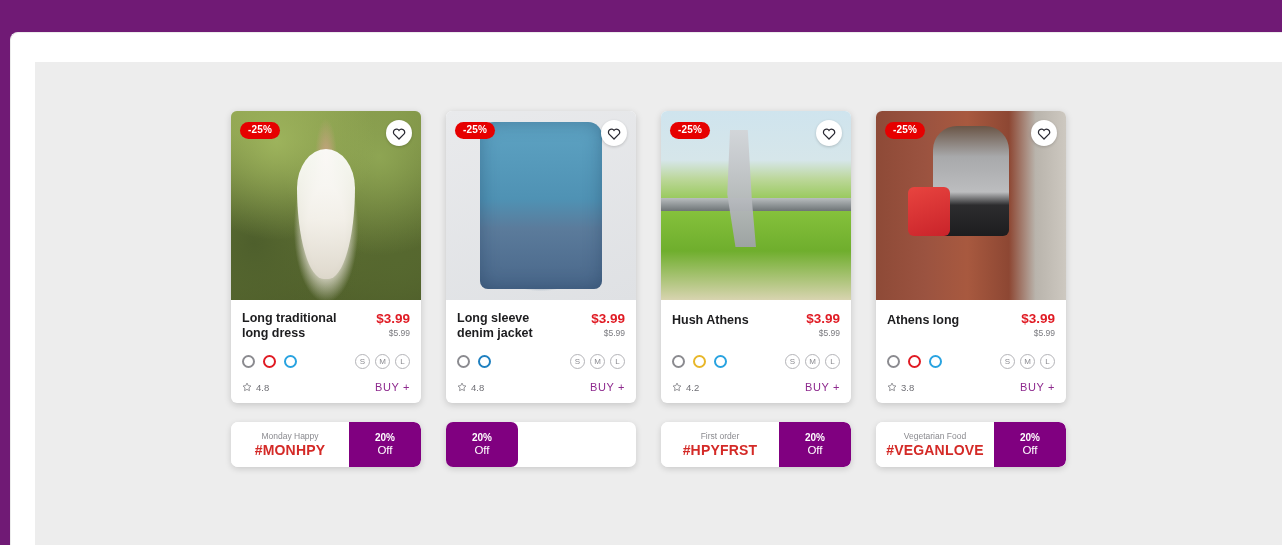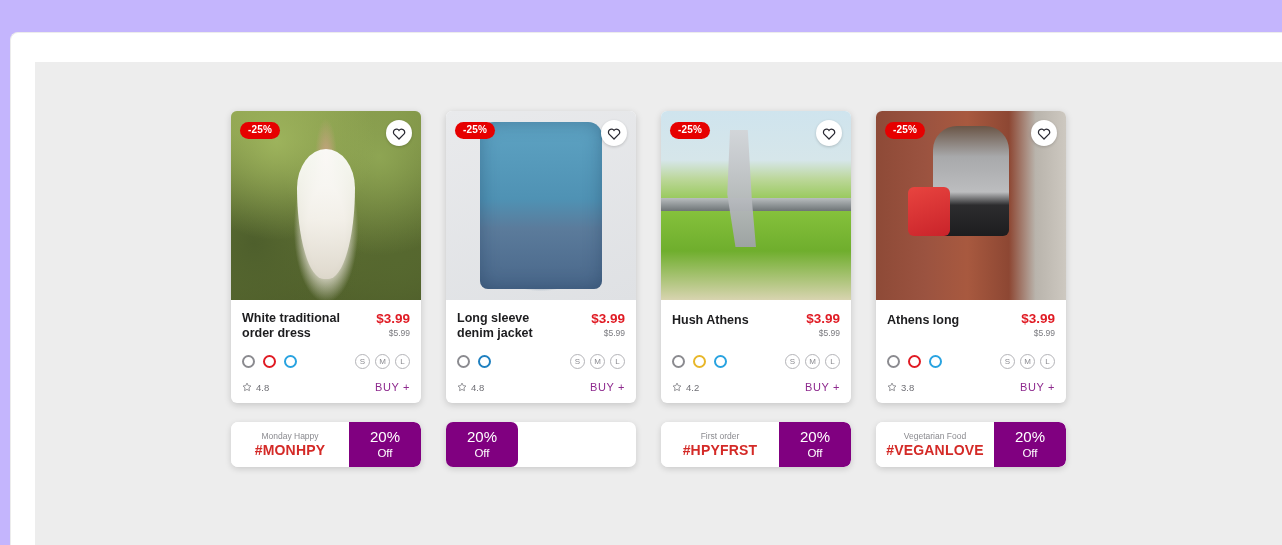--- a/index.html
+++ b/index.html
@@ -15,21 +15,21 @@
     font-family: "Liberation Sans", sans-serif;
     -webkit-font-smoothing: antialiased;
   }
 
   
   .page-outer {
     position: absolute;
     left: 0; top: 0;
     width: 1282px;
     height: 545px;
-    background: #c4b5fd;
+    background: #701a75;
   }
 
   .white-panel {
     position: absolute;
     left: 10px;
     top: 32px;
     width: 1272px;
     height: 513px;
     background: #ffffff;
     border-top-left-radius: 8px;
@@ -345,22 +345,22 @@
     color: #ffffff;
     display: flex;
     flex-direction: column;
     align-items: center;
     justify-content: center;
     gap: 1px;
     border-radius: 0 7px 7px 0;
   }
 
   .coupon-pct {
-    font-size: 15px;
-    font-weight: normal;
+    font-size: 10px;
+    font-weight: bold;
     line-height: 1.1;
   }
 
   .coupon-off {
     font-size: 11.5px;
     line-height: 1.1;
   }
 </style>
 </head>
 <body>
@@ -379,21 +379,21 @@
           <div class="fav-button">
             <span>
               <svg width="14" height="13" viewBox="0 0 24 22">
                   <path d="M12 20.5 3.6 12.2A5.3 5.3 0 0 1 12 5.7a5.3 5.3 0 0 1 8.4 6.5z" fill="none" stroke="#2a2a33" stroke-width="2.1"></path>
                 </svg>
             </span>
           </div>
         </div>
         <div class="card-body">
           <div class="title-price">
-            <div class="product-title">White traditional order dress</div>
+            <div class="product-title">Long traditional long dress</div>
             <div class="price-col">
               <div class="price-now">$3.99</div>
               <div class="price-was">$5.99</div>
             </div>
           </div>
           <div class="options-row">
             <div class="swatches">
               <div class="swatch" style="border-color:#8b8b90"></div>
               <div class="swatch" style="border-color:#e01b24"></div>
               <div class="swatch" style="border-color:#29a3e0"></div>

